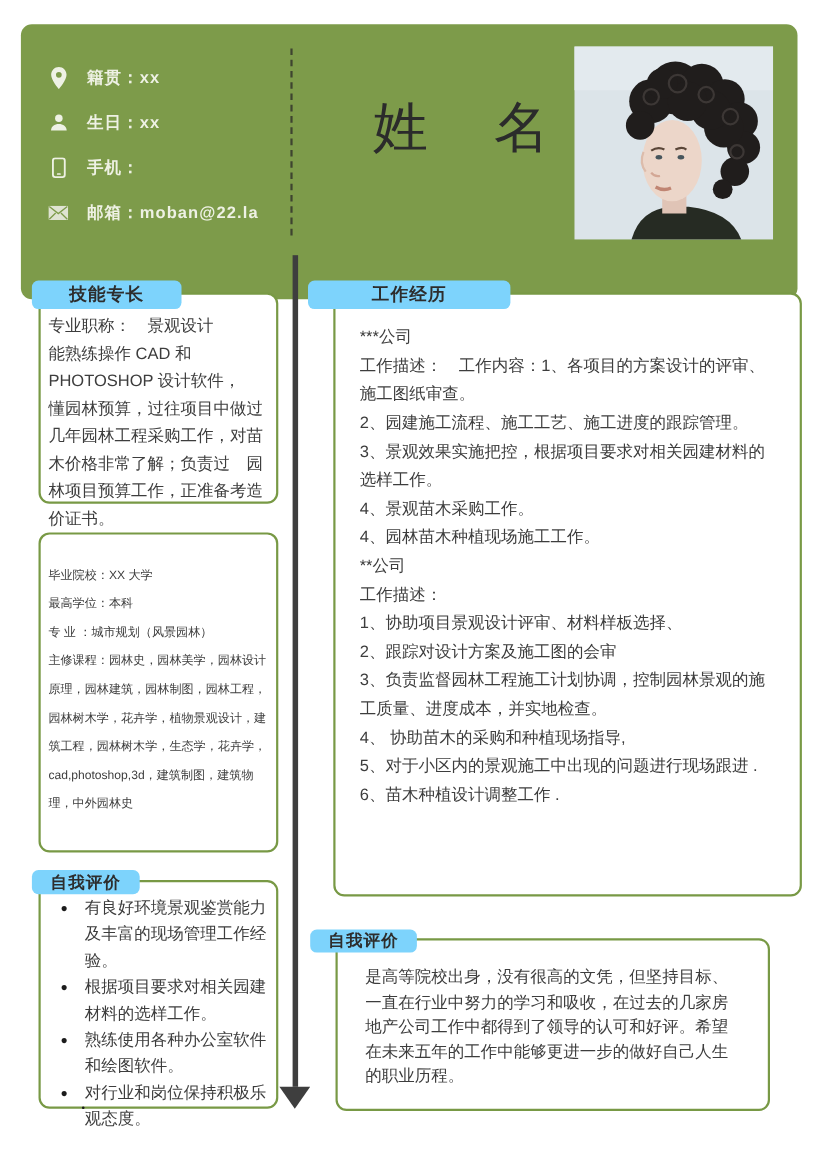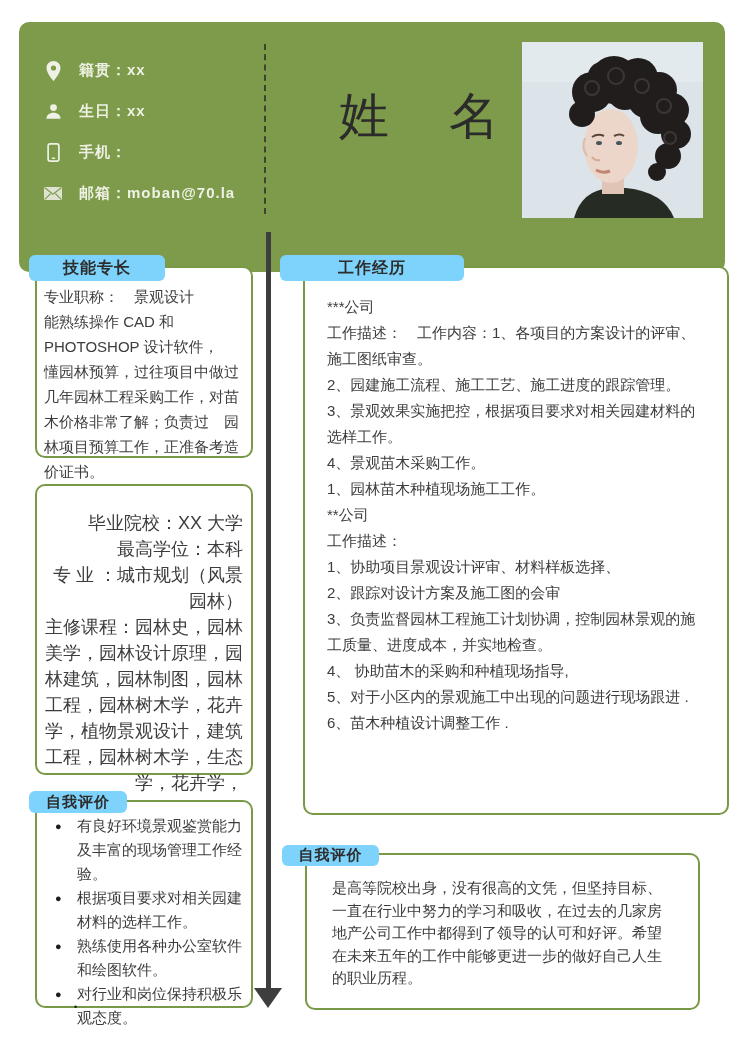--- a/index.html
+++ b/index.html
@@ -50,21 +50,21 @@
   .box-edu{left:35px;top:484px;width:218px;height:291px;}
   .tab-edu{left:-9px;top:-13px;width:137px;height:25px;}
   .box-eval-left{left:35px;top:800px;width:218px;height:208px;}
   .tab-eval-left{left:-8px;top:-11px;width:98px;height:22px;font-size:15px;}
   .box-work{left:303px;top:266px;width:426px;height:549px;}
   .tab-work{left:-25px;top:-13px;width:184px;height:26px;}
   .box-eval-right{left:305px;top:853px;width:395px;height:157px;}
   .tab-eval-right{left:-25px;top:-10px;width:97px;height:21px;font-size:15px;}
   
   .box-skills .box-text{padding:16px 8px 0 7px;font-size:15px;line-height:25px;}
-  .box-edu .box-text{padding:24px 8px 0 7px;font-size:18px;line-height:26px;text-align:right;}
+  .box-edu .box-text{padding:24px 8px 0 7px;font-size:11px;line-height:26px;}
   .box-text p{margin:0;}
   .eval-list{list-style:none;margin:0;padding:12px 6px 0 4px;}
   .eval-list li{position:relative;padding-left:36px;font-size:15px;line-height:24px;margin:0;}
   .bullet-dot{position:absolute;left:14px;top:0;font-size:11px;color:#1c1c1c;}
   .trailing-dot{position:absolute;left:37px;bottom:-6px;font-size:9px;color:#1c1c1c;}
   .work-text{padding:26px 18px 0 22px;font-size:15px;line-height:26px;}
   .work-text p{margin:0;}
   .job-block + .job-block{}
   .eval-right-text{padding:24px 24px 0 25px;font-size:15px;line-height:22.5px;font-family:Liberation Mono, monospace;}
   .eval-right-text p{margin:0;}
@@ -107,21 +107,21 @@
       </div>
 
       <div class="contact-row">
         <span class="contact-icon">
           <svg width="18" height="13" viewBox="0 0 18 13">
               <rect x="0" y="0" width="18" height="13" rx="1.2" fill="#dfe3d2"></rect>
               <path d="M0.8 0.8 9 7.2 17.2 0.8" fill="none" stroke="#7d9b4a" stroke-width="1.2"></path>
               <path d="M0.8 12.4 6.6 6.6 M17.2 12.4 11.4 6.6" fill="none" stroke="#7d9b4a" stroke-width="1.2"></path>
             </svg>
         </span>
-        <span class="contact-label">邮箱：moban@70.la</span>
+        <span class="contact-label">邮箱：moban@22.la</span>
       </div>
 
     </div>
 
     <div class="header-divider"></div>
 
     <div class="name-title">姓　名</div>
 
     <div class="photo-frame">
       <svg width="181" height="176" viewBox="0 0 181 176">
@@ -216,21 +216,21 @@
   <div class="section-box box-work">
     <div class="section-tab tab-work">工作经历</div>
     <div class="work-text">
 
       <div class="job-block">
         <p>***公司</p>
         <p>工作描述：　工作内容：1、各项目的方案设计的评审、施工图纸审查。</p>
         <p>2、园建施工流程、施工工艺、施工进度的跟踪管理。</p>
         <p>3、景观效果实施把控，根据项目要求对相关园建材料的选样工作。</p>
         <p>4、景观苗木采购工作。</p>
-        <p>1、园林苗木种植现场施工工作。</p>
+        <p>4、园林苗木种植现场施工工作。</p>
       </div>
 
       <div class="job-block">
         <p>**公司</p>
         <p>工作描述：</p>
         <p>1、协助项目景观设计评审、材料样板选择、</p>
         <p>2、跟踪对设计方案及施工图的会审</p>
         <p>3、负责监督园林工程施工计划协调，控制园林景观的施工质量、进度成本，并实地检查。</p>
         <p>4、 协助苗木的采购和种植现场指导,</p>
         <p>5、对于小区内的景观施工中出现的问题进行现场跟进 .</p>

